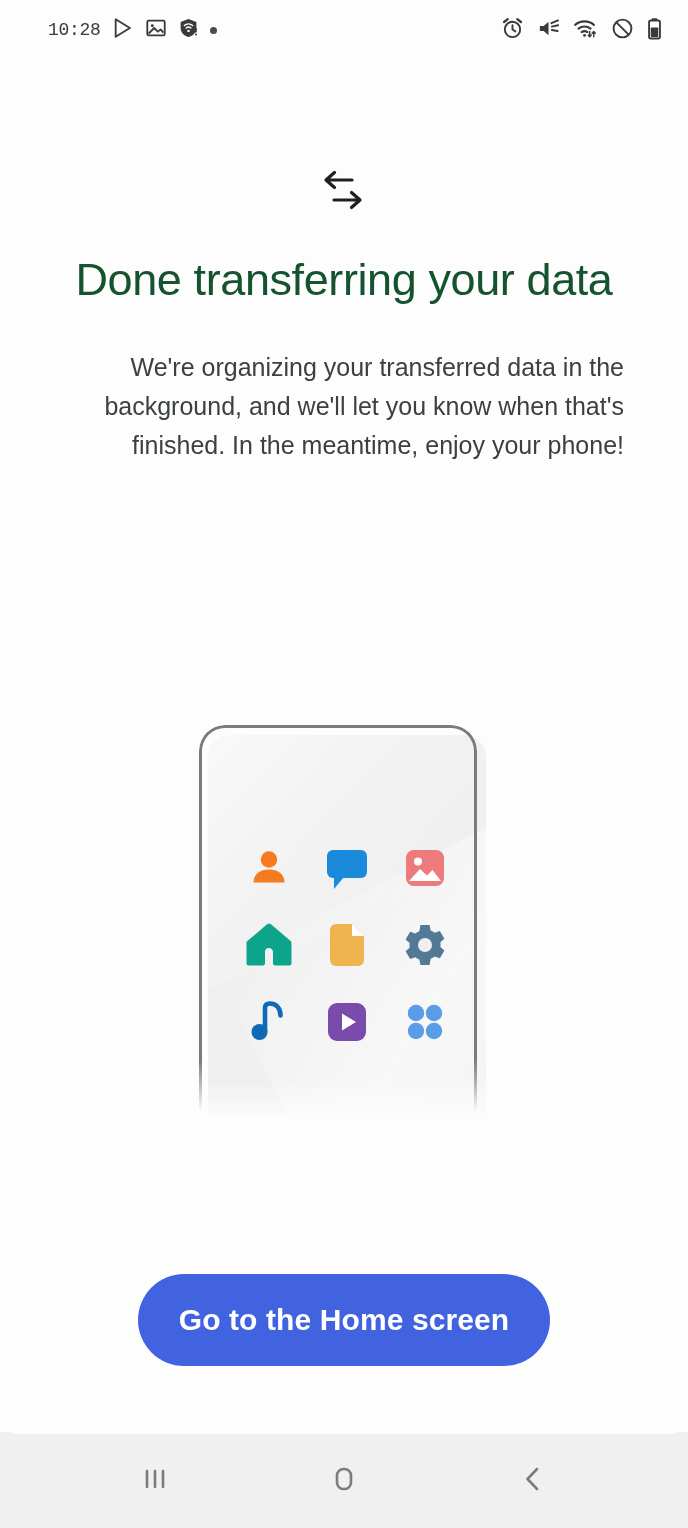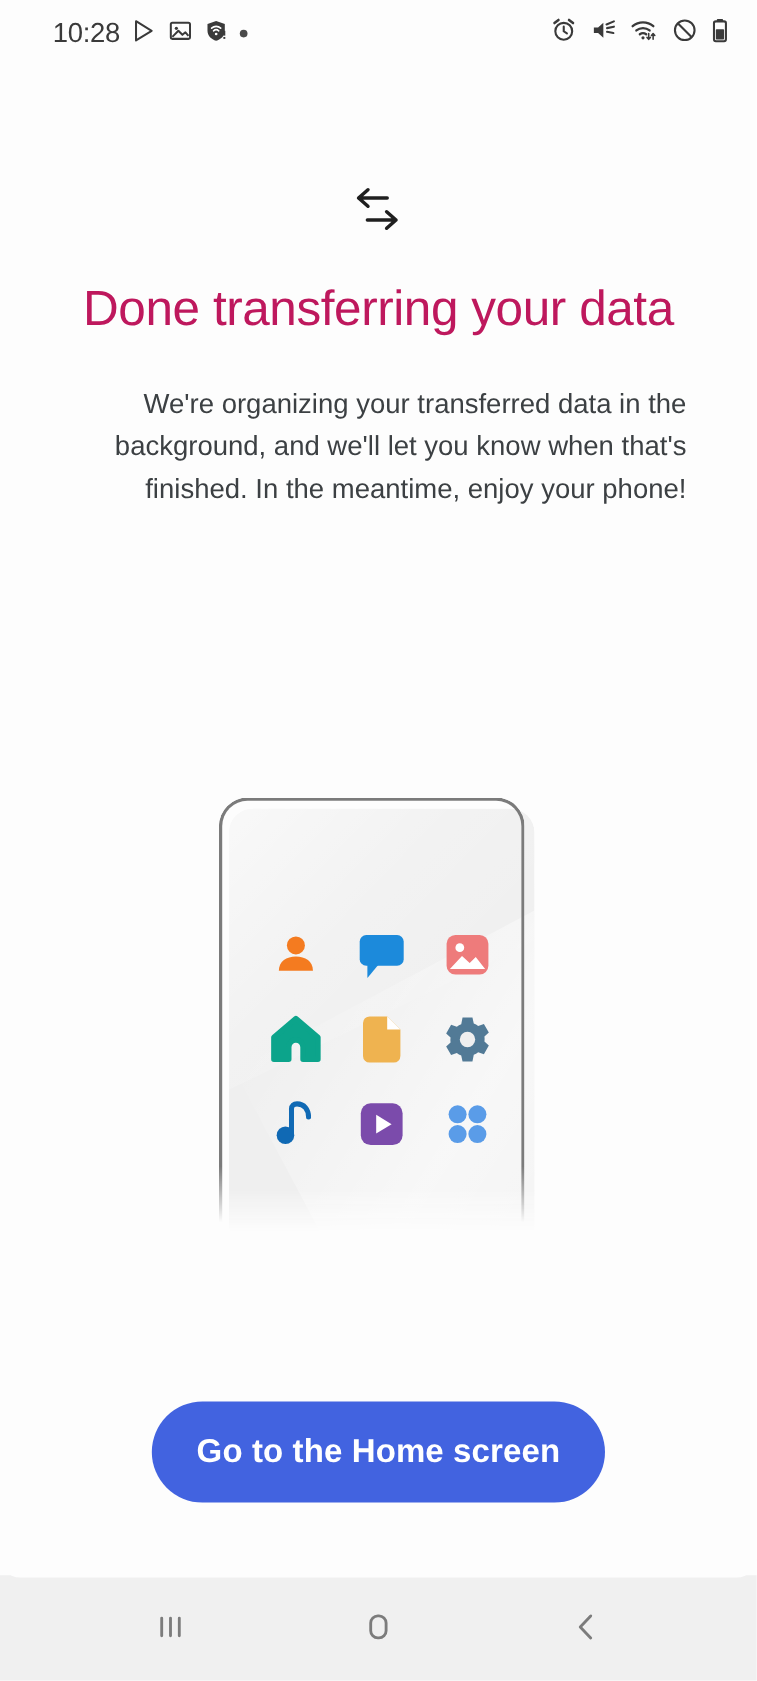--- a/index.html
+++ b/index.html
@@ -20,22 +20,22 @@
   .status-bar {
     position:relative;
     height:60px;
     flex:0 0 60px;
     display:flex; align-items:center;
     padding:0 26px 0 48px;
     background:#fdfdfd;
   }
   .status-left { display:flex; align-items:center; gap:11px; }
   .status-clock {
-    font-size:25px; color:#3a3a3a; letter-spacing:-0.3px;
-    font-family:Liberation Sans, sans-serif;
+    font-size:18px; color:#3a3a3a; letter-spacing:-0.3px;
+    font-family:Liberation Mono, monospace;
   }
   .status-right {
     margin-left:auto;
     display:flex; align-items:center; gap:13px;
   }
   .sicon { display:block; }
   .status-dot { width:7px; height:7px; border-radius:50%; background:#4a4a4a; }
 
   
   .content {
@@ -45,21 +45,21 @@
     background:#fdfdfd;
     overflow:hidden;
   }
   .hero-icon { margin-top:108px; height:48px; display:flex; align-items:center; justify-content:center; }
   .title {
     margin-top:34px;
     width:560px;
     text-align:center;
     font-size:45px;
     line-height:60px;
-    color:#be185d;
+    color:#14532d;
     font-weight:400;
     letter-spacing:-0.4px;
   }
   .subtitle {
     margin-top:38px;
     width:560px;
     text-align:right;
     font-size:25px;
     line-height:39px;
     color:#3c4043;

